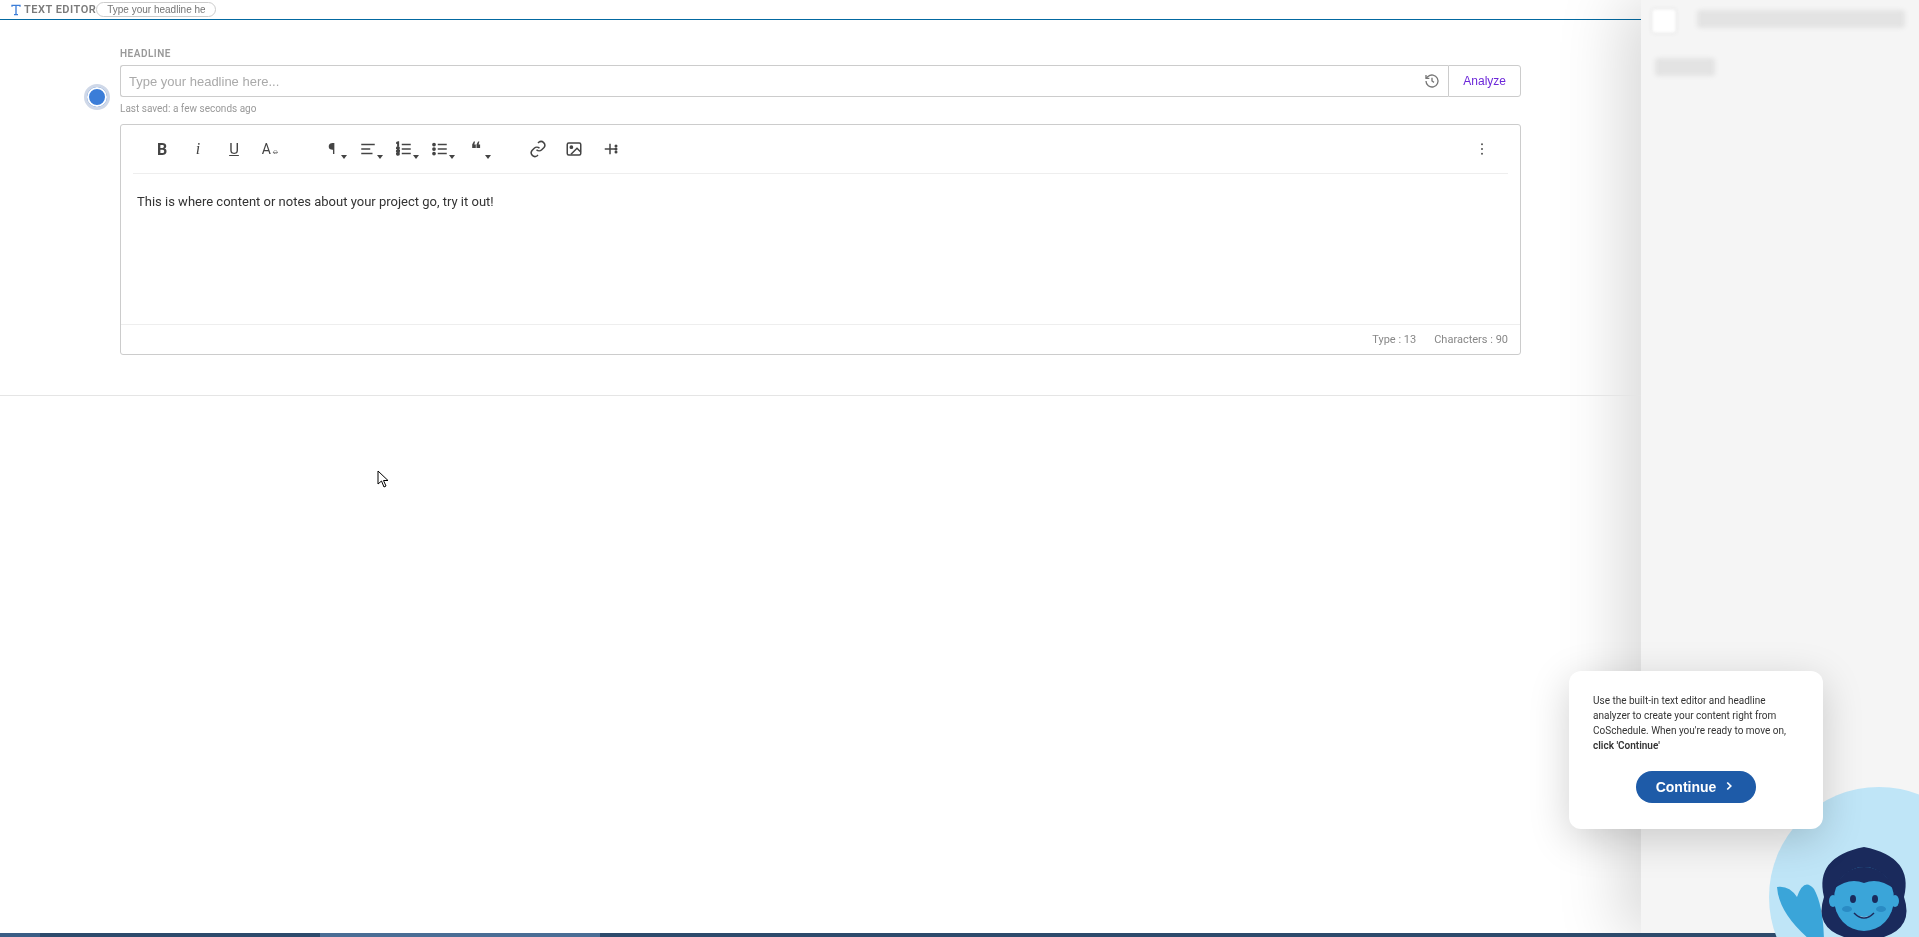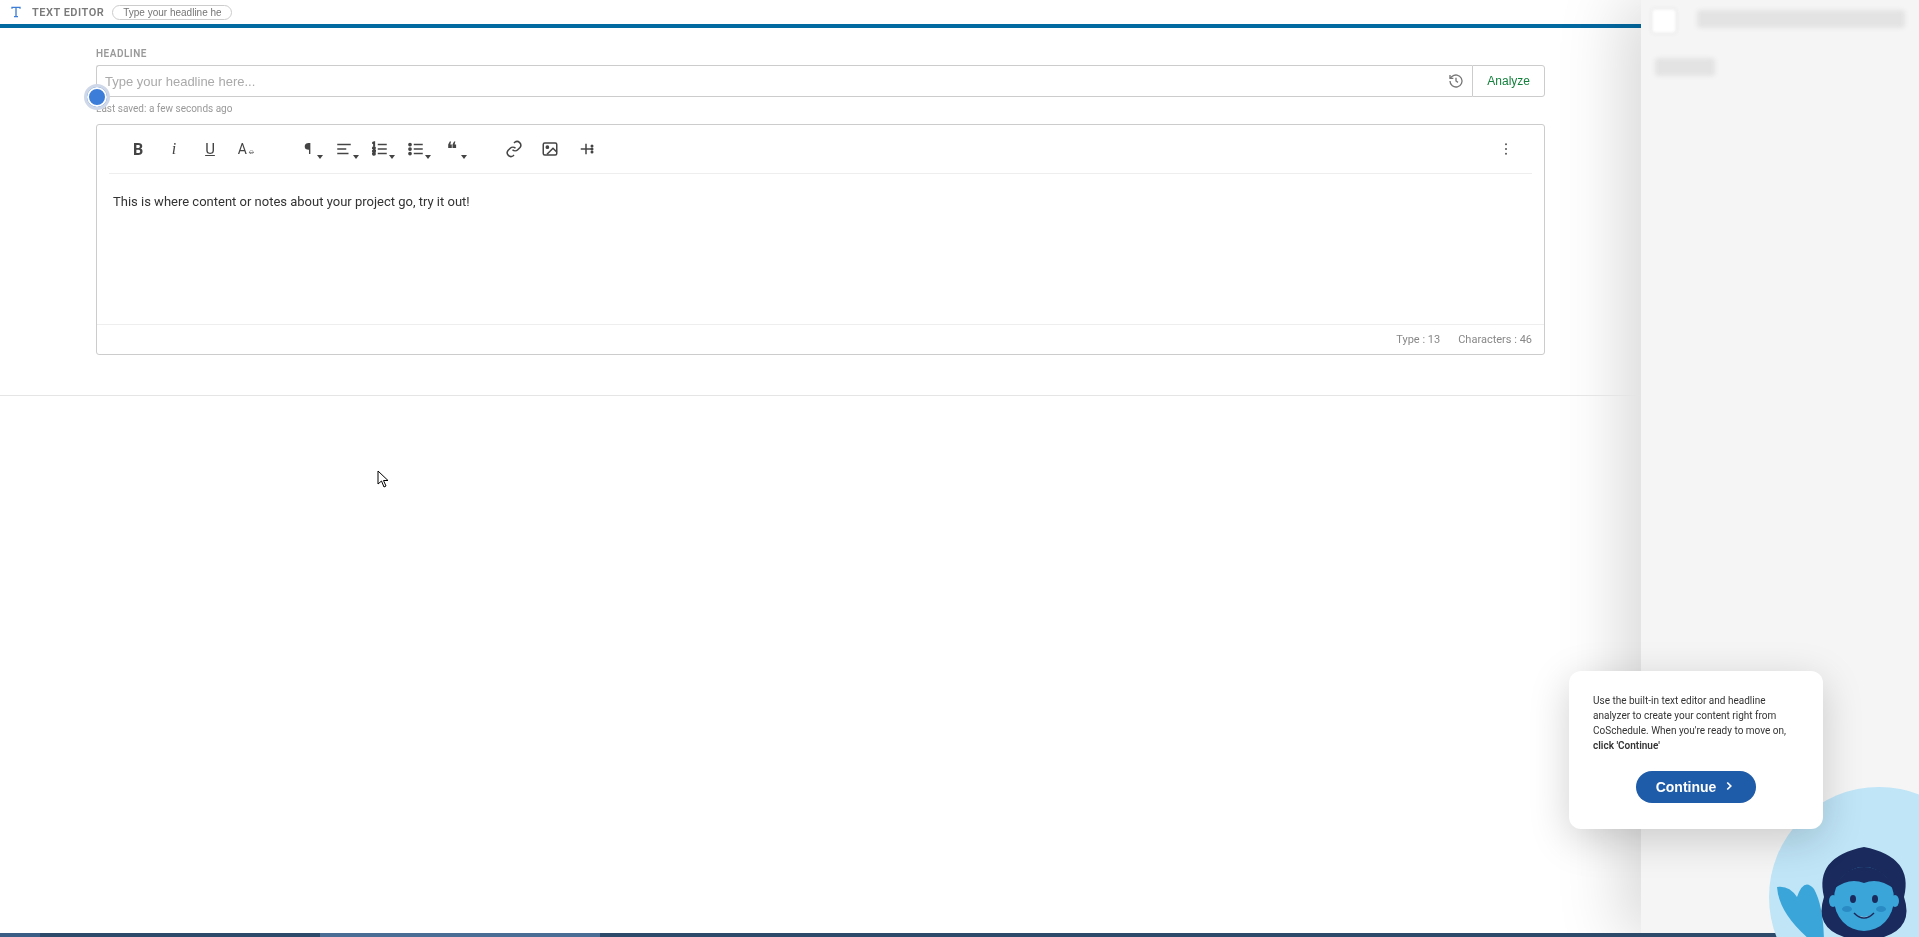--- a/index.html
+++ b/index.html
@@ -1,44 +1,44 @@
 <!DOCTYPE html>
 <html><head>
 <meta charset="utf-8">
 <style>
 * { box-sizing: border-box; margin: 0; padding: 0; }
 html, body { width: 100%; height: 100%; font-family: -apple-system, BlinkMacSystemFont, "Segoe UI", Roboto, Helvetica, Arial, sans-serif; background: #fff; color: #333; }
 body { position: relative; overflow: hidden; }
 
 
-.top-bar { height: 28px; border-bottom: 4px solid #0369a1; display: flex; align-items: center; padding: 0 8px; gap: 8px; }
+.top-bar { height: 20px; border-bottom: 1px solid #0369a1; display: flex; align-items: center; padding: 0 8px; }
 .top-bar .brand-icon { width: 16px; height: 16px; color: #3b7dd8; flex-shrink: 0; }
 .top-bar .brand-icon svg { display: block; }
 .top-bar .brand-label { font-size: 11px; font-weight: 600; letter-spacing: 0.5px; color: #7a7a7a; flex-shrink: 0; }
 .top-bar .mini-headline { font-size: 10px; color: #999; border: 1px solid #ccc; border-radius: 10px; padding: 1px 10px; background: #fff; width: 120px; }
 
 
 .right-panel { position: absolute; top: 0; right: 0; width: 278px; height: 100%; background: #f5f5f5; box-shadow: -20px 0 60px rgba(0,0,0,0.15); }
 .right-panel .blur-row { height: 18px; background: #e3e3e3; border-radius: 4px; margin: 10px 14px; filter: blur(2px); }
 .right-panel .blur-row.short { width: 60px; }
 .right-panel .blur-btn { position:absolute; top:8px; left:10px; width:26px; height:26px; border:1px solid #ddd; border-radius:4px; background:#fff; filter:blur(1.5px); }
 
 
 .main { position: absolute; left: 0; top: 28px; right: 278px; bottom: 0; padding: 20px 0 0 0; }
 .section-border { border-bottom: 1px solid #e5e5e5; padding-bottom: 40px; }
-.editor-wrap { margin: 0 96px; }
+.editor-wrap { margin: 0 120px; }
 
 .label-small { font-size: 10px; font-weight: 600; letter-spacing: 0.5px; color: #999; margin-bottom: 6px; }
 
 .headline-row { display: flex; align-items: stretch; margin-bottom: 6px; }
 .headline-input { flex: 1; border: 1px solid #ccc; border-right: none; border-radius: 3px 0 0 3px; padding: 6px 34px 6px 8px; font-size: 13px; color: #333; background: #fff; }
 .headline-input::placeholder { color: #aaa; }
 .input-wrap { position: relative; flex: 1; display: flex; }
 .history-icon { position: absolute; right: 8px; top: 50%; transform: translateY(-50%); width: 16px; height: 16px; color: #777; pointer-events: none; }
-.analyze-btn { border: 1px solid #ccc; border-radius: 0 3px 3px 0; background: #fff; color: #15803d; font-size: 12px; padding: 8px 14px; cursor: pointer; }
+.analyze-btn { border: 1px solid #ccc; border-radius: 0 3px 3px 0; background: #fff; color: #6d28d9; font-size: 12px; padding: 8px 14px; cursor: pointer; }
 
 .last-saved { font-size: 10px; color: #999; margin-bottom: 10px; }
 
 .richtext { border: 1px solid #ccc; border-radius: 3px; background: #fff; }
 .rt-toolbar { display: flex; align-items: center; padding: 8px 12px; border-bottom: 1px solid #eee; gap: 2px; margin: 0 12px; }
 .tb-btn { width: 34px; height: 32px; display: inline-flex; align-items: center; justify-content: center; color: #444; cursor: pointer; border-radius: 3px; position: relative; }
 .tb-sep { width: 24px; }
 .tb-btn .caret { position:absolute; right:2px; bottom:6px; border-left:3px solid transparent; border-right:3px solid transparent; border-top:4px solid #444;}
 .tb-spacer { flex: 1; }
 .tb-more { width: 28px; height: 32px; display:inline-flex; align-items:center; justify-content:center; color:#555; cursor:pointer; border-radius:3px;}
@@ -194,21 +194,21 @@
                 <circle cx="12" cy="12" r="1.5"></circle>
                 <circle cx="12" cy="19" r="1.5"></circle>
               </svg>
           </span>
         </div>
 
         <div class="rt-body" contenteditable="true" style="">This is where content or notes about your project go, try it out!</div>
 
         <div class="rt-footer">
           <span><span>Type :</span> <span>13</span></span>
-          <span><span>Characters :</span> <span>46</span></span>
+          <span><span>Characters :</span> <span>90</span></span>
         </div>
       </div>
     </div>
   </div>
 </div>
 
 <div class="callout">
   <p><span>Use the built-in text editor and headline analyzer to create your content right from CoSchedule. When you're ready to move on, </span><b>click 'Continue'</b></p>
   <button class="continue-btn">
     <span>Continue</span>

